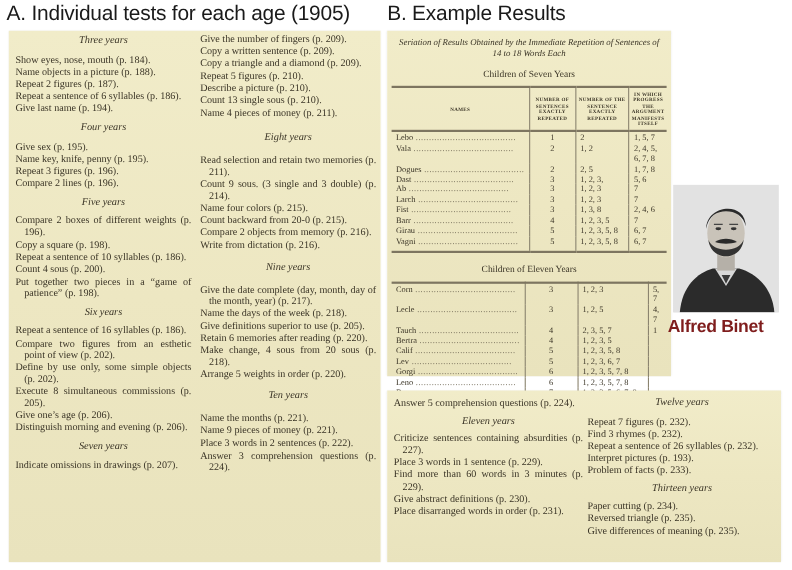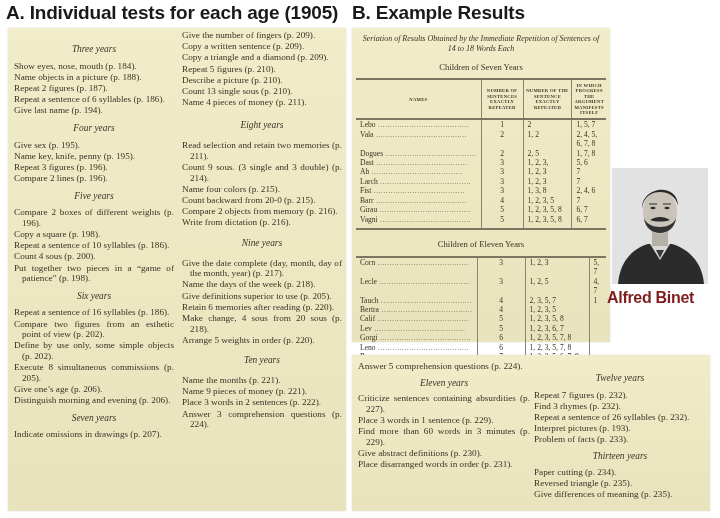--- a/index.html
+++ b/index.html
@@ -1,21 +1,21 @@
 <!DOCTYPE html>
 <html><head>
 <meta charset="utf-8">
 <style>
   * { box-sizing: border-box; margin: 0; padding: 0; }
   html, body { width: 720px; height: 518px; background: #ffffff; overflow: hidden; }
   body { position: relative; font-family: "Liberation Serif", serif; color: #3a3426; }
 
   .heading {
     position: absolute; top: 2px;
-    font-family: "Liberation Sans", sans-serif; font-weight: bold;
+    font-family: "Liberation Sans", sans-serif; font-weight: normal;
     font-size: 19px; color: #1a1a1a; letter-spacing: -0.2px; white-space: nowrap;
   }
   #heading-a { left: 6px; }
   #heading-b { left: 352px; }
 
   .page {
     position: absolute;
     background: linear-gradient(180deg, #f1ecc9 0%, #ede7c2 50%, #e9e3bd 100%);
     box-shadow: 0 0 2px rgba(0,0,0,0.12);
   }
@@ -23,21 +23,21 @@
   #page-b-table { left: 352px; top: 28px; width: 258px; height: 314px; }
   #page-b-list { left: 352px; top: 355px; width: 358px; height: 156px; }
 
   .col { position: absolute; top: 0; font-size: 9.2px; line-height: 10.6px; }
   #col-a1 { left: 6px; width: 160px; top: 4px; }
   #col-a2 { left: 174px; width: 160px; top: 2px; }
   #col-b1 { left: 6px; width: 172px; top: 6px; }
   #col-b2 { left: 182px; width: 172px; top: 6px; }
 
   .age-head { font-style: italic; text-align: center; margin: 7px 0 6px; font-size: 9.4px; }
-  .age-head.first { margin-top: 12px; }
+  .age-head.first { margin-top: 0; }
   .item { padding-left: 8px; text-indent: -8px; margin-bottom: 0.6px; text-align: justify; }
 
   
   .tbl-title { font-style: italic; font-size: 8px; text-align: center; margin-top: 6px; line-height: 10px; padding: 0 7px; }
   .group-title { font-size: 8.6px; text-align: center; margin: 8px 0 6px; }
   table.data { width: 250px; margin-left: 4px; border-collapse: collapse; font-size: 7.6px; line-height: 9.4px; }
   table.data th {
     font-size: 4.6px; line-height: 5.4px; font-weight: bold; letter-spacing: 0.3px;
     border-top: 2px solid #7d7560; border-bottom: 2px solid #7d7560;
     padding: 3px 2px; text-align: center; vertical-align: middle; height: 34px;

